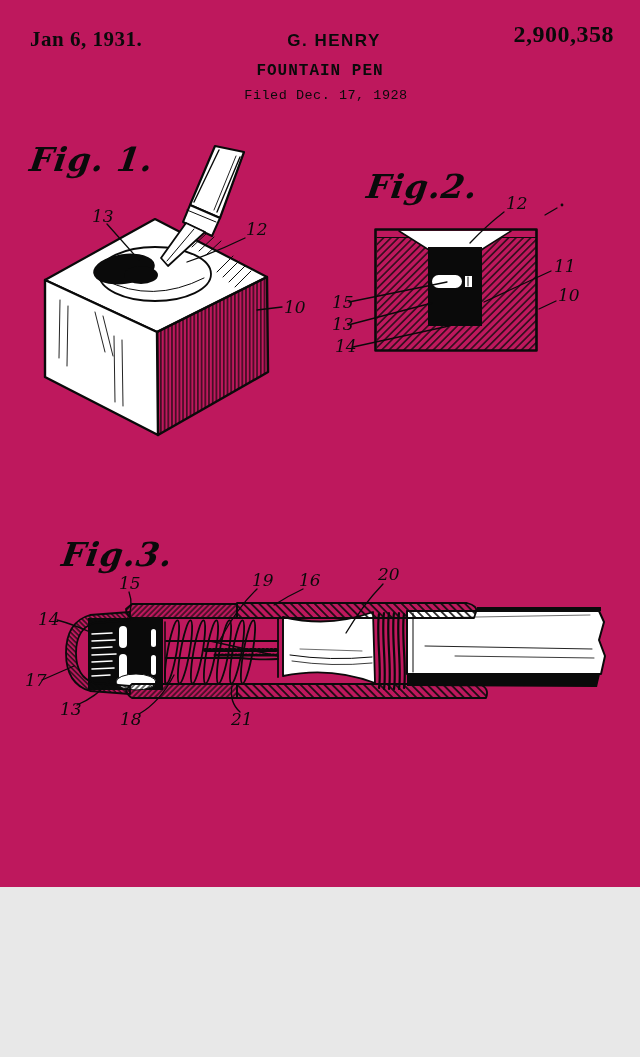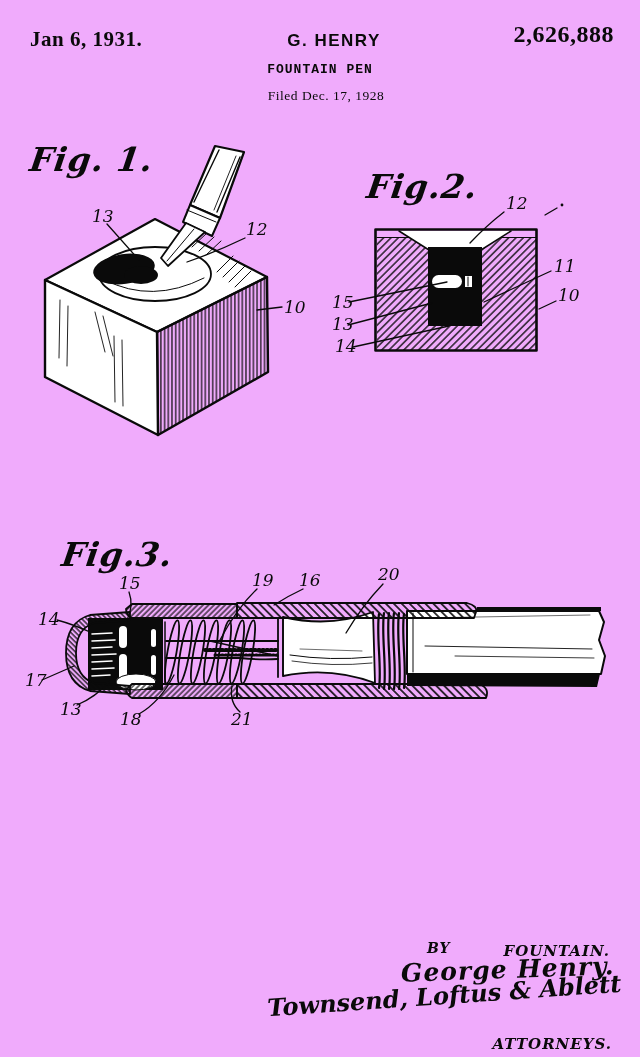--- a/index.html
+++ b/index.html
@@ -1,30 +1,30 @@
 <!DOCTYPE html>
 <html><head>
 <meta charset="utf-8">
 <style>
   html,body{margin:0;padding:0;background:#e8e8e8;}
   .page{
-    position:relative;width:640px;height:1057px;margin:0 auto;
-    background:#f0abfc;overflow:hidden;color:#0a0a0a;
+    position:relative;width:640px;height:887px;margin:0 auto;
+    background:#be185d;overflow:hidden;color:#0a0a0a;
     font-family:"Liberation Serif", serif;
   }
   .abs{position:absolute;white-space:nowrap;}
   
   .hdr-date{left:30px;top:27px;font-size:21px;font-weight:bold;letter-spacing:0.5px;}
   .hdr-name{left:0;right:0;top:31px;text-align:center;padding-left:28px;
     font-family:"Liberation Sans", sans-serif;font-size:17px;font-weight:bold;letter-spacing:1.5px;}
   .hdr-num{right:26px;top:21px;font-size:24px;font-weight:bold;letter-spacing:0.5px;}
   .hdr-title{left:0;right:0;top:62px;text-align:center;
-    font-family:"Liberation Mono", monospace;font-size:13px;font-weight:bold;letter-spacing:1px;}
+    font-family:"Liberation Mono", monospace;font-size:16px;font-weight:bold;letter-spacing:1px;}
   .hdr-filed{left:0;right:0;top:88px;text-align:center;padding-left:12px;
-    font-family:Liberation Serif, serif;font-size:13.5px;letter-spacing:0.5px;}
+    font-family:Liberation Mono, monospace;font-size:13.5px;letter-spacing:0.5px;}
   
   .figlabel{
     font-family:"DejaVu Serif", serif;font-style:italic;font-weight:bold;
     font-size:33px;transform:skewX(-8deg);letter-spacing:1px;
   }
   .figlabel.f1{left:30px;top:140px;}
   .figlabel.f2{left:367px;top:167px;}
   .figlabel.f3{left:62px;top:535px;}
   
   .sig-caption{font-family:"DejaVu Serif", serif;font-style:italic;font-size:15px;
@@ -44,21 +44,21 @@
     fill:#0a0a0a;stroke:none;
   }
 </style>
 </head>
 <body>
 
 <div class="page">
 
   <div class="abs hdr-date">Jan 6, 1931.</div>
   <div class="abs hdr-name">G. HENRY</div>
-  <div class="abs hdr-num">2,626,888</div>
+  <div class="abs hdr-num">2,900,358</div>
   <div class="abs hdr-title">FOUNTAIN PEN</div>
   <div class="abs hdr-filed">Filed Dec. 17, 1928</div>
 
   <div class="abs figlabel f1">Fig. 1.</div>
   <div class="abs figlabel f2">Fig.2.</div>
   <div class="abs figlabel f3">Fig.3.</div>
 
   <svg class="drawing" width="640" height="1057" viewBox="0 0 640 1057">
     <defs>
       <pattern id="pFig2" patternUnits="userSpaceOnUse" width="5.2" height="5.2" patternTransform="rotate(45)">

